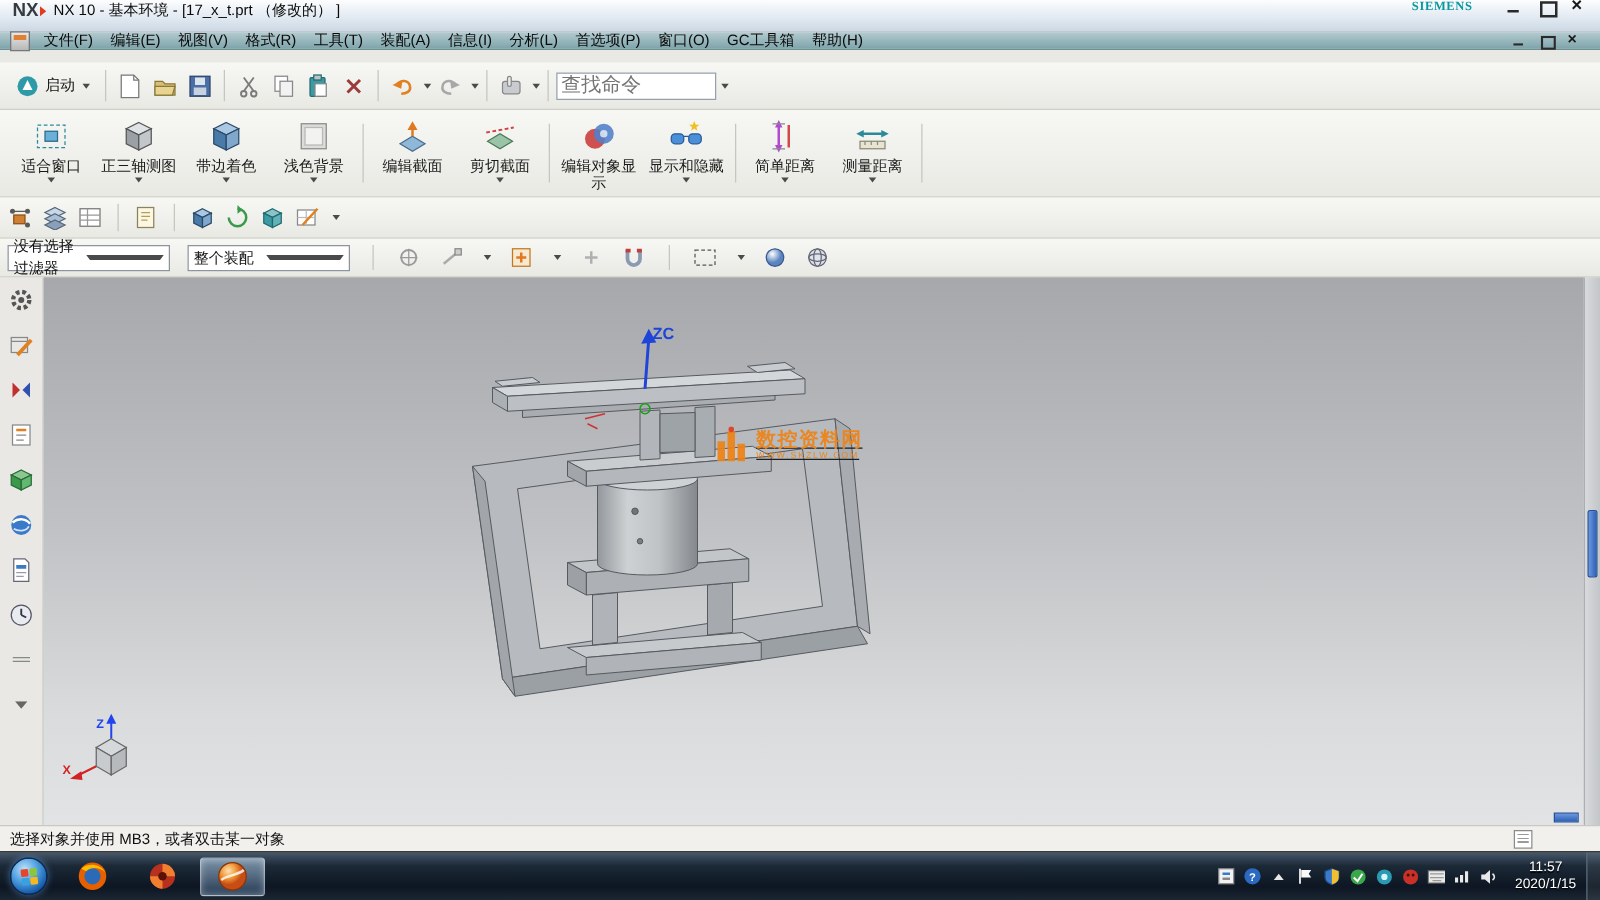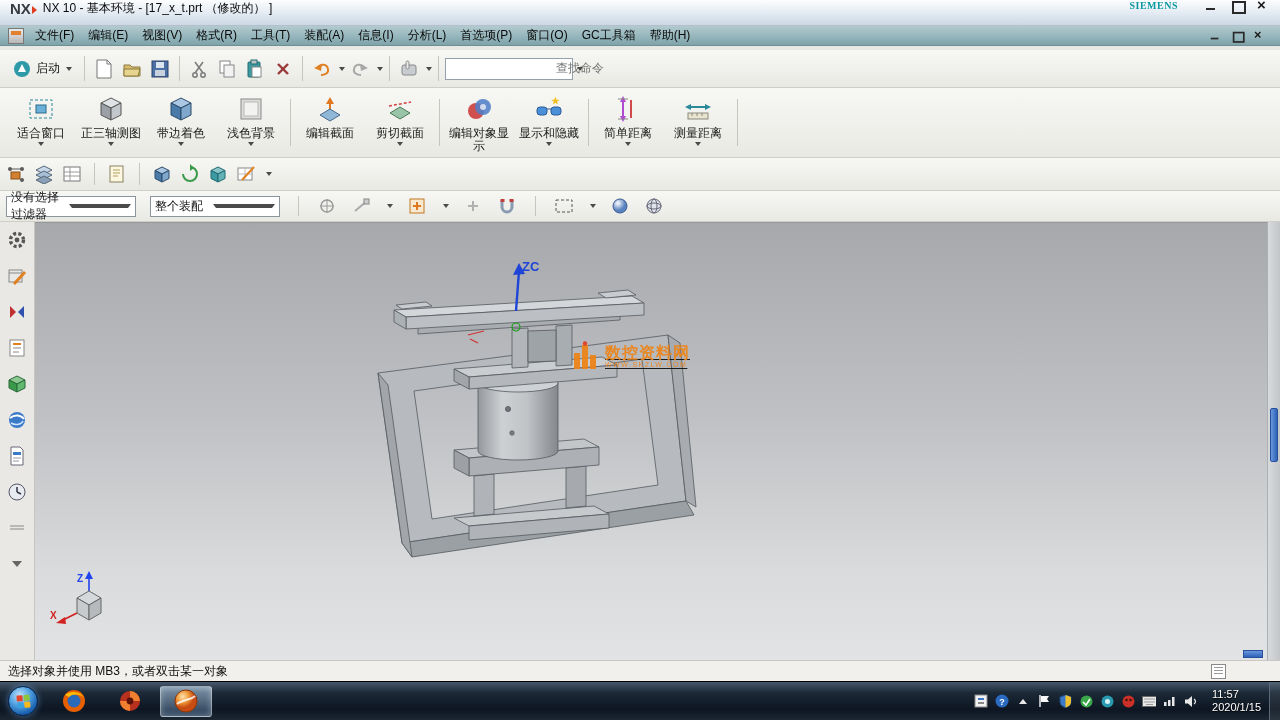--- a/index.html
+++ b/index.html
@@ -15,41 +15,41 @@
   .nx-logo i { display:inline-block; width:0; height:0; border-left:5px solid #e03c1e; border-top:4px solid transparent; border-bottom:4px solid transparent; margin-left:1px; }
   .tb-title { font-size:12px; color:#0a0a0a; }
   .brand { margin-left:auto; font-weight:bold; font-size:10px; color:#0a98a0; letter-spacing:.5px;font-family:Liberation Serif, serif; }
   .winbtns { display:flex; align-items:center; gap:12px; margin:0 10px 0 26px; }
   .wb { width:14px; height:12px; position:relative; cursor:default; }
   .wb-min::after { content:""; position:absolute; left:2px; bottom:2px; width:9px; height:2px; background:#2a2a2a; }
   .wb-max::after { content:""; position:absolute; left:2px; top:1px; width:10px; height:9px; border:2px solid #2a2a2a; }
   .wb-close::after { content:"×"; position:absolute; left:1px; top:-4px; font-size:15px; font-weight:bold; color:#1a1a1a; }
 
   
-  .menubar { position:absolute; top:26px; left:0; right:0; height:20px;
+  .menubar { position:absolute; top:26px; left:0; right:0; height:14px;
     background:linear-gradient(#b2cacf,#8db0b6 70%,#7fa3a9); border-bottom:1px solid #6d9096;
     display:flex; align-items:center; padding:0 4px; }
   .menu-app { width:16px; height:16px; margin:0 4px; background:linear-gradient(#e8e8e8,#b8b8b8); border:1px solid #777; position:relative; }
   .menu-app::after { content:""; position:absolute; left:2px; top:2px; width:10px; height:4px; background:#e08030; }
   .menu-item { padding:3px 7px; color:#0a0a0a; }
   .menubar .winbtns { margin-left:auto; gap:8px; }
   .menubar .wb { transform:scale(.85); }
 
   
   .tb { position:absolute; left:0; right:0; background:linear-gradient(#f7f7f4,#e9e9e4); border-bottom:1px solid #cfcfc8; display:flex; align-items:center; padding:0 6px; }
   .tb1 { top:50px; height:38px; gap:2px; }
   .tb2 { top:88px; height:70px; align-items:stretch; gap:0; }
   .tb3 { top:158px; height:33px; gap:8px; }
   .tb4 { top:191px; height:31px; gap:14px; }
   .sep { width:1px; align-self:center; height:68%; background:#c6c6bf; margin:0 4px; }
   .tbtn { display:flex; align-items:center; justify-content:center; min-width:26px; height:28px; }
   .dd { width:0; height:0; border-left:3px solid transparent; border-right:3px solid transparent; border-top:4px solid #4a4a4a; margin-left:2px; }
   .start-btn { display:flex; align-items:center; gap:4px; padding:0 6px; height:28px; }
   .search { display:flex; align-items:center; background:#fff; border:1px solid #94a0aa; height:22px; width:128px; padding:0 3px; }
-  .search input { border:0; outline:0; flex:1; font-size:12px; font-family:Liberation Serif, serif; background:transparent;text-align:right; }
+  .search input { border:0; outline:0; flex:1; font-size:16px; font-family:Liberation Mono, monospace; background:transparent; }
 
   .big-item { width:70px; display:flex; flex-direction:column; align-items:center; padding:6px 2px 2px; }
   .big-item .bicon { width:30px; height:30px; display:flex; align-items:center; justify-content:center; }
   .big-item .lbl { font-size:12px; line-height:13px; text-align:center; color:#1a1a1a; margin-top:3px; }
   .big-item .dd { margin:2px 0 0; }
 
   .combo { display:flex; align-items:center; background:#fff; border:1px solid #8c959d; height:21px; padding:0 4px; width:130px; }
   .combo span { flex:1; }
 
   .sicon { width:20px; height:20px; display:flex; align-items:center; justify-content:center; }
@@ -83,21 +83,21 @@
     display:flex; align-items:center; }
   .orb { width:30px; height:30px; border-radius:50%; margin:0 8px 0 8px; position:relative;
     background:radial-gradient(circle at 38% 30%, #bfe2fa, #4f9fe0 40%, #1a5fae 72%, #0b3a74);
     border:1px solid #0a2b52; box-shadow:0 0 6px rgba(120,180,255,.5); }
   .orb .flag { position:absolute; left:8px; top:8px; width:13px; height:13px; display:grid; grid-template-columns:1fr 1fr; gap:1px; transform:rotate(-6deg); }
   .orb .flag i { border-radius:1px; }
   .task-btn { width:52px; height:31px; margin:0 2px; display:flex; align-items:center; justify-content:center; border-radius:3px; }
   .task-btn.active { background:linear-gradient(rgba(200,228,252,.55),rgba(110,160,215,.30)); border:1px solid rgba(255,255,255,.45); box-shadow:inset 0 0 6px rgba(255,255,255,.35); }
   .tray { margin-left:auto; display:flex; align-items:center; gap:7px; padding:0 6px; }
   .tray .ti { width:14px; height:14px; display:flex; align-items:center; justify-content:center; }
-  .clock { color:#fff; font-size:11px; line-height:13px; text-align:left; padding:0 8px; text-shadow:0 1px 1px #000; }
+  .clock { color:#fff; font-size:11px; line-height:13px; text-align:center; padding:0 8px; text-shadow:0 1px 1px #000; }
   .show-desktop { width:11px; height:39px; border-left:1px solid #5a6a7c; background:rgba(255,255,255,.07); }
   .tri-up { width:0; height:0; border-left:4px solid transparent; border-right:4px solid transparent; border-bottom:5px solid #e8e8e8; }
 </style>
 </head>
 <body>
 
 <div class="screen">
 
   <div class="titlebar">
     <span class="nx-logo"><span>NX</span><i></i></span>

